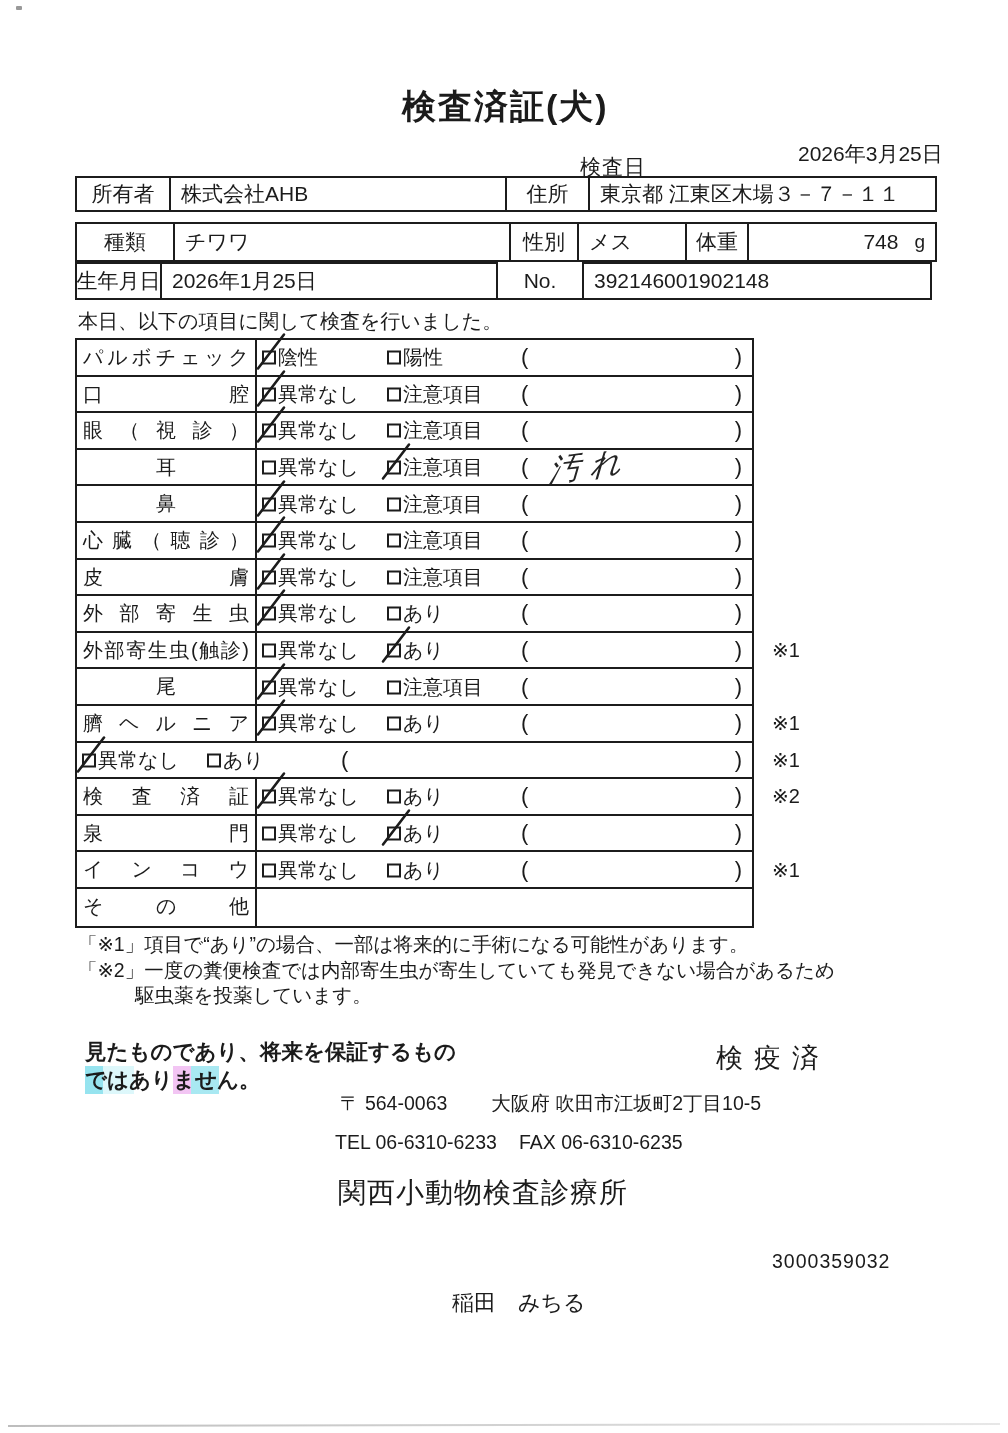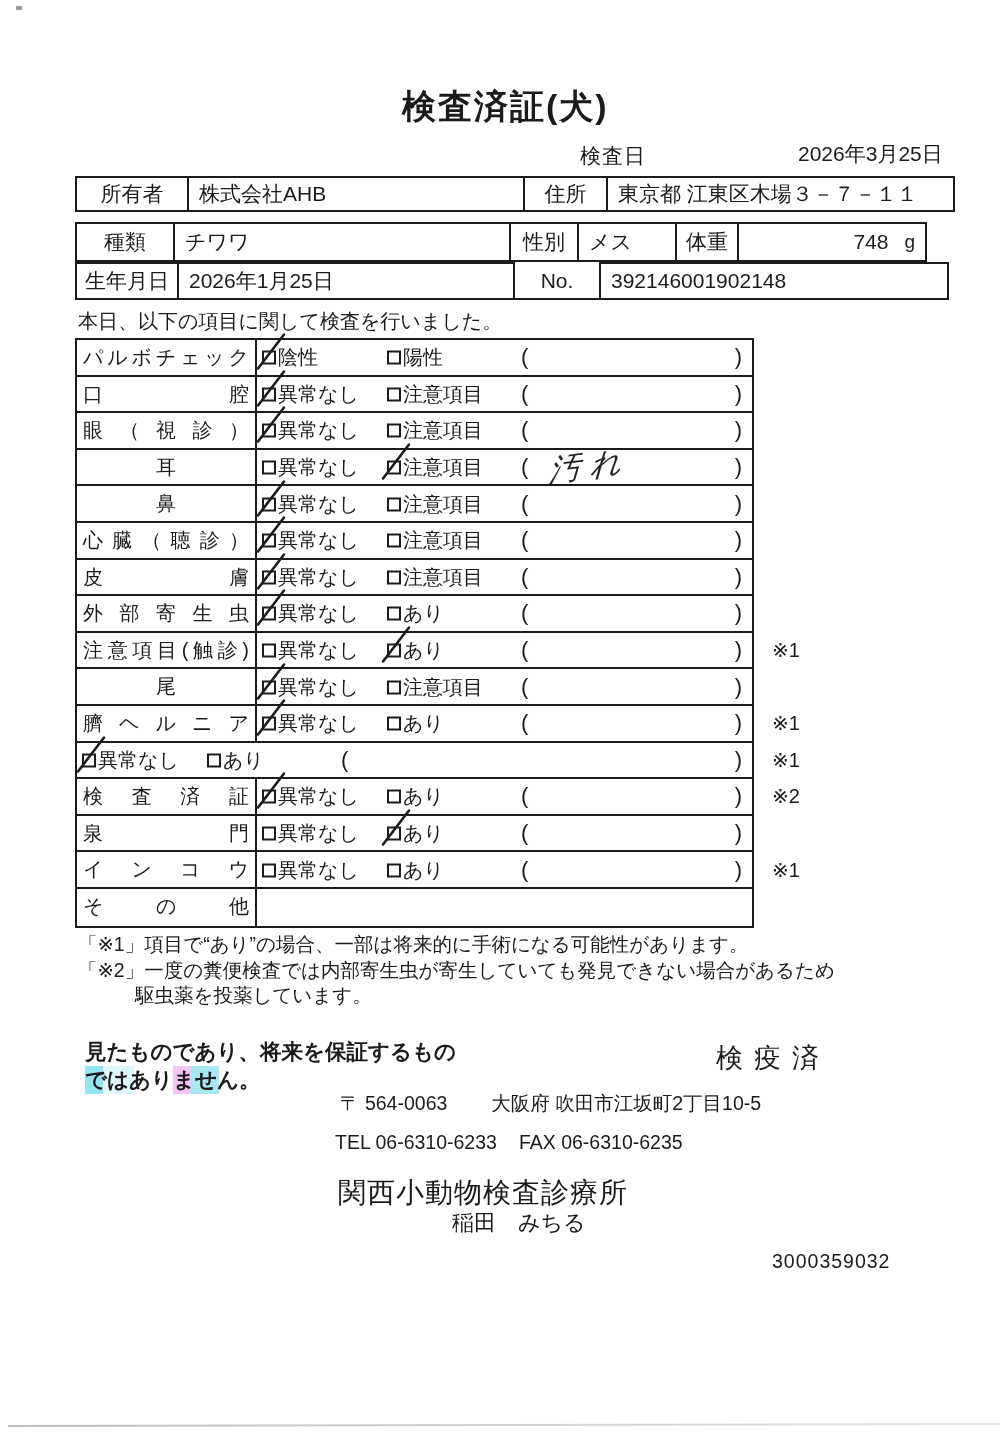--- a/index.html
+++ b/index.html
@@ -7,21 +7,21 @@
     position:relative;
     width:1008px;height:1433px;
     background:#ffffff;
     font-family:"Liberation Sans","DejaVu Sans",sans-serif;
     color:#1b1b1b;
     overflow:hidden;
   }
   .abs{position:absolute;}
   
   #doc-title{left:402px;top:84px;font-size:34px;font-weight:600;letter-spacing:2px;}
-  #exam-date-label{left:580px;top:142px;font-size:21px;letter-spacing:1px;}
+  #exam-date-label{left:580px;top:153px;font-size:21px;letter-spacing:1px;}
   #exam-date-value{left:798px;top:140px;font-size:21px;}
   
   .htable{display:flex;left:75px;}
   .cell{
     box-sizing:border-box;border:2px solid #1c1c1c;margin-left:-2px;
     display:flex;align-items:center;font-size:21px;white-space:nowrap;
     overflow:visible;
   }
   .cell:first-child{margin-left:0;}
   .cell.lab{justify-content:center;}
@@ -87,21 +87,21 @@
       rgba(64,205,226,.45) 60%,rgba(64,205,226,.45) 76%,
       rgba(255,255,255,0) 76%);
   }
   
   #stamp{left:716px;top:1040px;font-size:27px;letter-spacing:11px;font-weight:500;}
   #postal-line{left:340px;top:1090px;font-size:19.5px;}
   #postal-line .gap{display:inline-block;width:44px;}
   #tel-line{left:335px;top:1131px;font-size:19.5px;}
   #tel-line .gap{display:inline-block;width:22px;}
   #clinic-name{left:338px;top:1174px;font-size:28px;letter-spacing:1px;}
-  #examiner{left:452px;top:1208px;font-size:22px;text-align:right;}
+  #examiner{left:452px;top:1288px;font-size:22px;text-align:right;}
   #serial{left:772px;top:1250px;font-size:19.5px;letter-spacing:1px;}
   
   #scan-line{
     left:8px;top:1424px;width:992px;height:2px;
     background:linear-gradient(90deg,#bdbdbd,#d6d6d6 60%,#e7e7e7);
     transform:rotate(-0.12deg);
   }
   #scan-dot{left:16px;top:6px;width:6px;height:4px;background:#555;border-radius:1px;opacity:.6;}
 </style>
 </head>
@@ -110,40 +110,40 @@
 <div id="page">
 
   <div class="abs" id="scan-dot"></div>
 
   <div class="abs" id="doc-title">検査済証(犬)</div>
 
   <div class="abs" id="exam-date-label">検査日</div>
   <div class="abs" id="exam-date-value">2026年3月25日</div>
 
   <div class="abs htable" id="owner-table">
-    <div class="cell lab" style="width:114px">所有者</div>
+    <div class="cell lab" style="width:96px">所有者</div>
     <div class="cell val" style="width:338px">株式会社AHB</div>
     <div class="cell lab" style="width:85px">住所</div>
     <div class="cell val" style="width:349px">東京都 江東区木場３－７－１１</div>
   </div>
 
   <div class="abs htable" id="pet-table">
     <div class="cell lab" style="width:100px">種類</div>
     <div class="cell val" style="width:338px">チワワ</div>
     <div class="cell lab" style="width:70px">性別</div>
-    <div class="cell val" style="width:100px">メス</div>
+    <div class="cell val" style="width:110px">メス</div>
     <div class="cell lab" style="width:64px">体重</div>
     <div class="cell" id="weight-cell" style="width:190px">
       <span>748</span>
       <span class="unit">g</span>
     </div>
   </div>
 
   <div class="abs htable" id="birth-table">
-    <div class="cell lab" style="width:104px">生年月日</div>
+    <div class="cell lab" style="width:87px">生年月日</div>
     <div class="cell val" style="width:338px">2026年1月25日</div>
     <div class="cell lab no-top" style="width:88px">No.</div>
     <div class="cell val" style="width:350px">392146001902148</div>
   </div>
 
   <div class="abs" id="intro">本日、以下の項目に関して検査を行いました。</div>
 
   <div class="abs" id="checklist">
       <div class="check-row">
         <div class="row-label">パルボチェック</div>
@@ -228,21 +228,21 @@
         <div class="row-content">
           <span class="opt o1"><span class="cb"></span><span>異常なし</span><svg class="slash" viewBox="0 0 32 40">
               <path d="M3 37 Q13 24 29 3" fill="none" stroke="#1c1c1c" stroke-width="2.6" stroke-linecap="round"></path>
             </svg></span>
           <span class="opt o2"><span class="cb"></span><span>あり</span></span>
           <span class="paren open">(</span>
           <span class="paren close">)</span>
         </div>
       </div>
       <div class="check-row">
-        <div class="row-label">注意項目(触診)</div>
+        <div class="row-label">外部寄生虫(触診)</div>
         <div class="row-content">
           <span class="opt o1"><span class="cb"></span><span>異常なし</span></span>
           <span class="opt o2"><span class="cb"></span><span>あり</span><svg class="slash" viewBox="0 0 32 40">
               <path d="M3 37 Q13 24 29 3" fill="none" stroke="#1c1c1c" stroke-width="2.6" stroke-linecap="round"></path>
             </svg></span>
           <span class="paren open">(</span>
           <span class="paren close">)</span>
         </div>
         <span class="row-mark">※1</span>
       </div>

